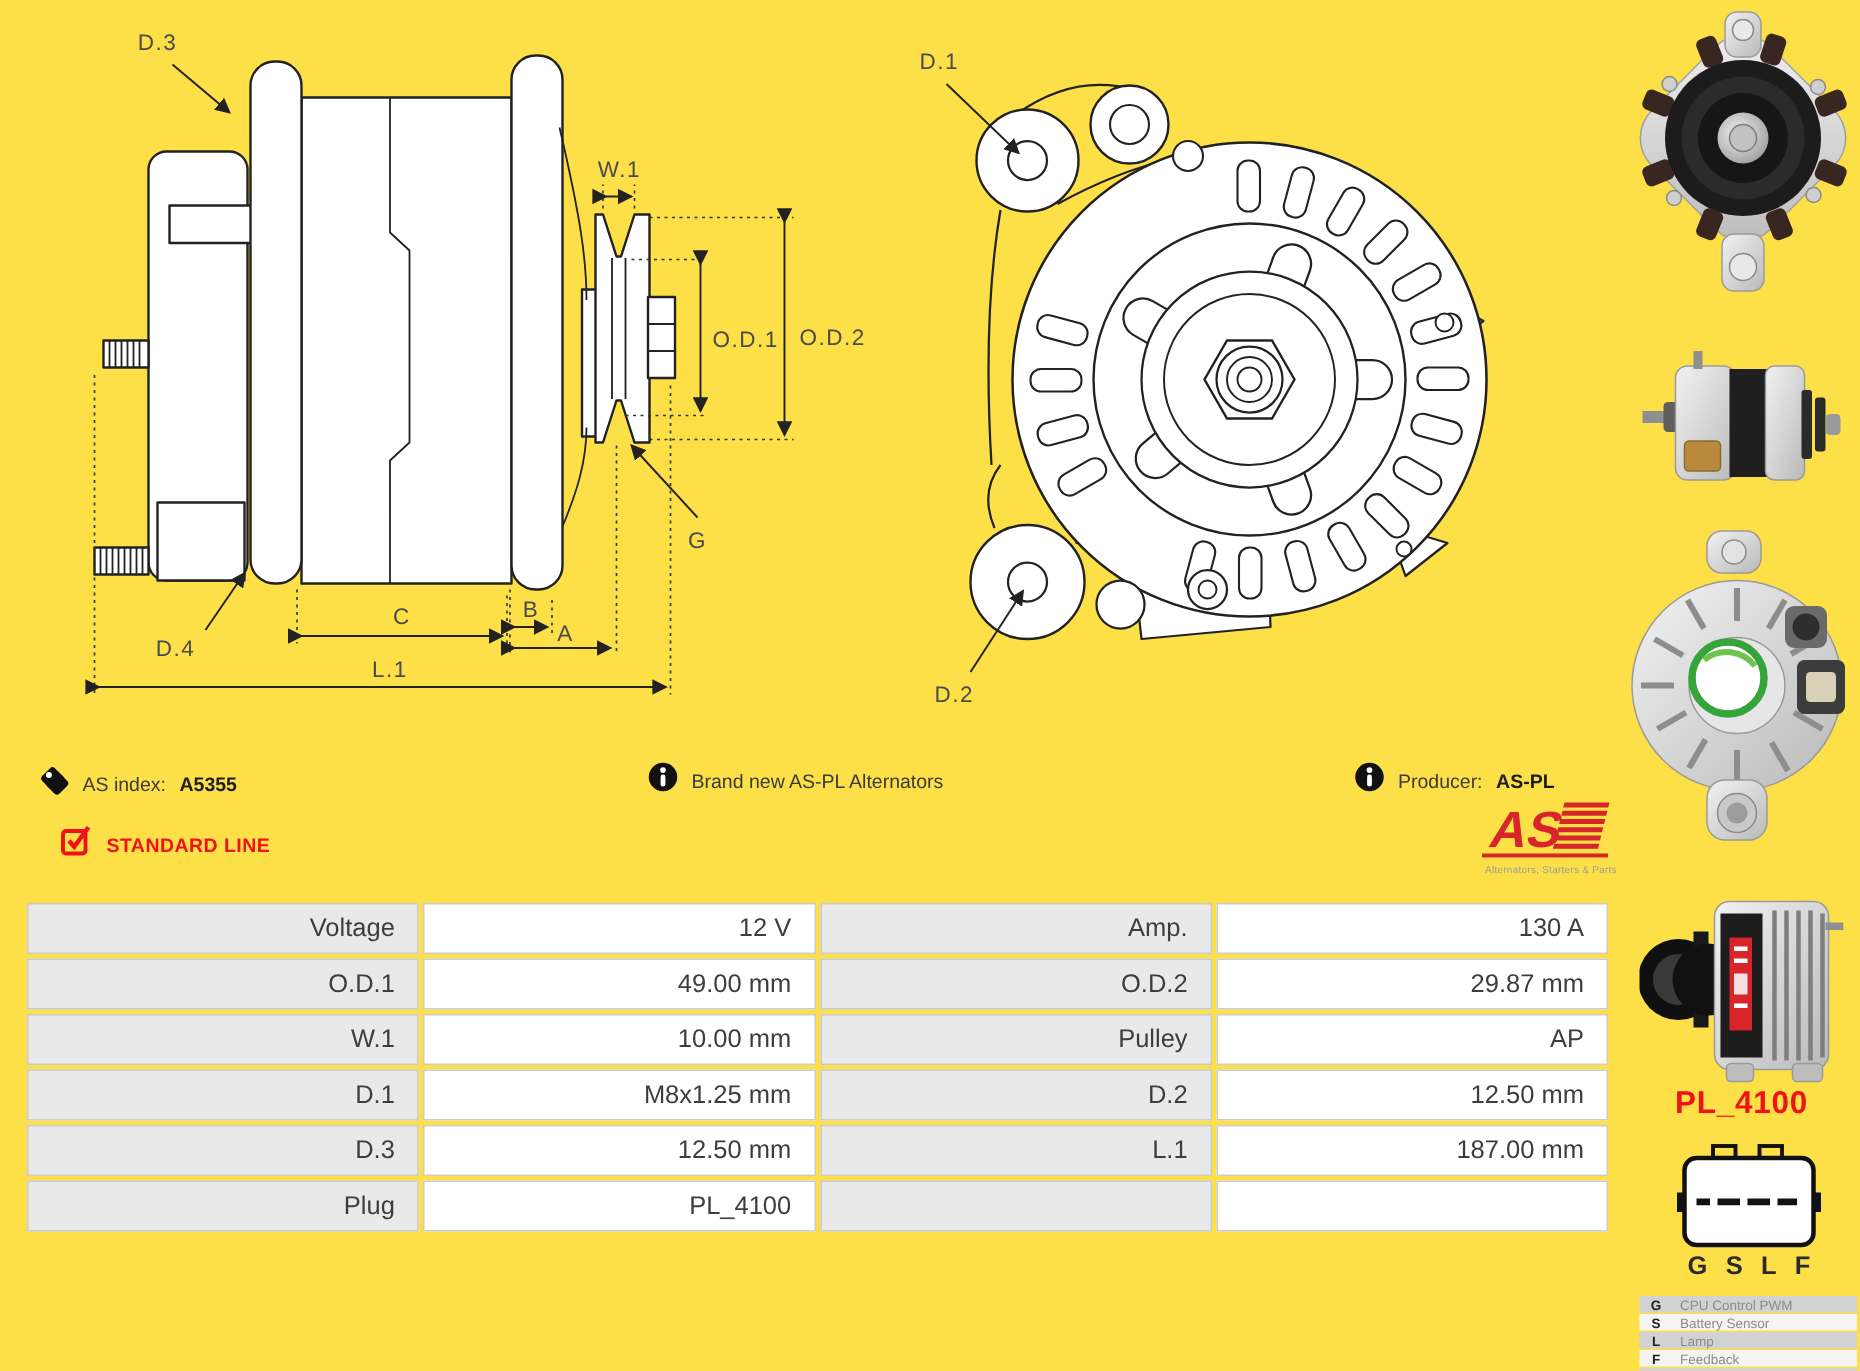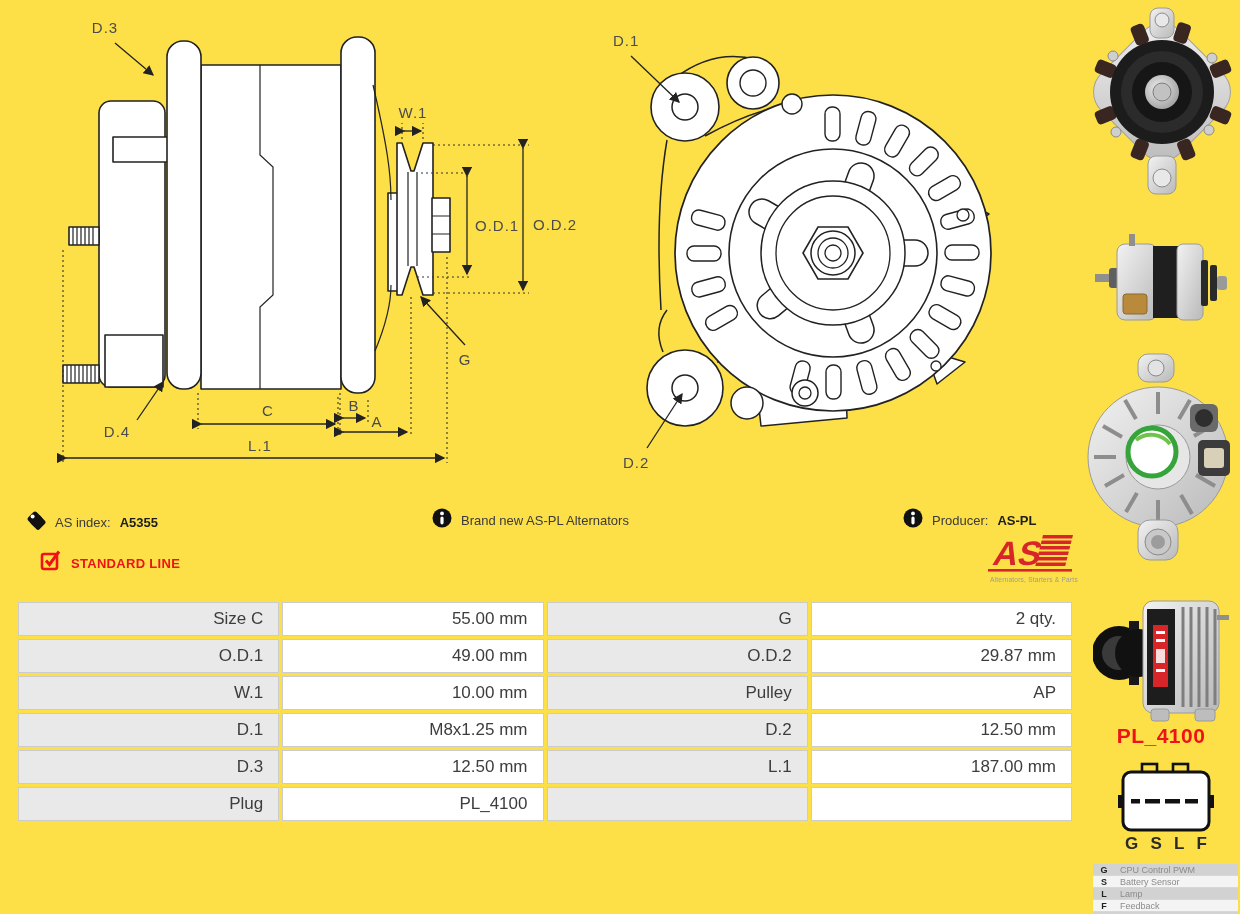--- a/index.html
+++ b/index.html
@@ -358,25 +358,25 @@
       <rect x="58" y="20.5" width="30" height="3.4" transform="skewX(-14)"></rect>
       <rect x="58" y="26" width="30" height="3.4" transform="skewX(-14)"></rect>
       <rect x="58" y="31.5" width="30" height="3.4" transform="skewX(-14)"></rect>
       <rect x="2" y="38" width="84" height="2.6"></rect>
     </g>
     <text x="4" y="51" font-size="6.6" fill="#9b9b9b" letter-spacing="0.2">Alternators, Starters &amp; Parts</text>
   </svg>
 
   <table class="spec">
     <tbody>
-    <tr>
-      <td class="lbl">Size C</td>
-      <td class="val">55.00 mm</td>
-      <td class="lbl">G</td>
-      <td class="val">2 qty.</td>
+        <tr>
+      <td class="lbl">Voltage</td>
+      <td class="val">12 V</td>
+      <td class="lbl">Amp.</td>
+      <td class="val">130 A</td>
     </tr>
     <tr>
       <td class="lbl">O.D.1</td>
       <td class="val">49.00 mm</td>
       <td class="lbl">O.D.2</td>
       <td class="val">29.87 mm</td>
     </tr>
     <tr>
       <td class="lbl">W.1</td>
       <td class="val">10.00 mm</td>

